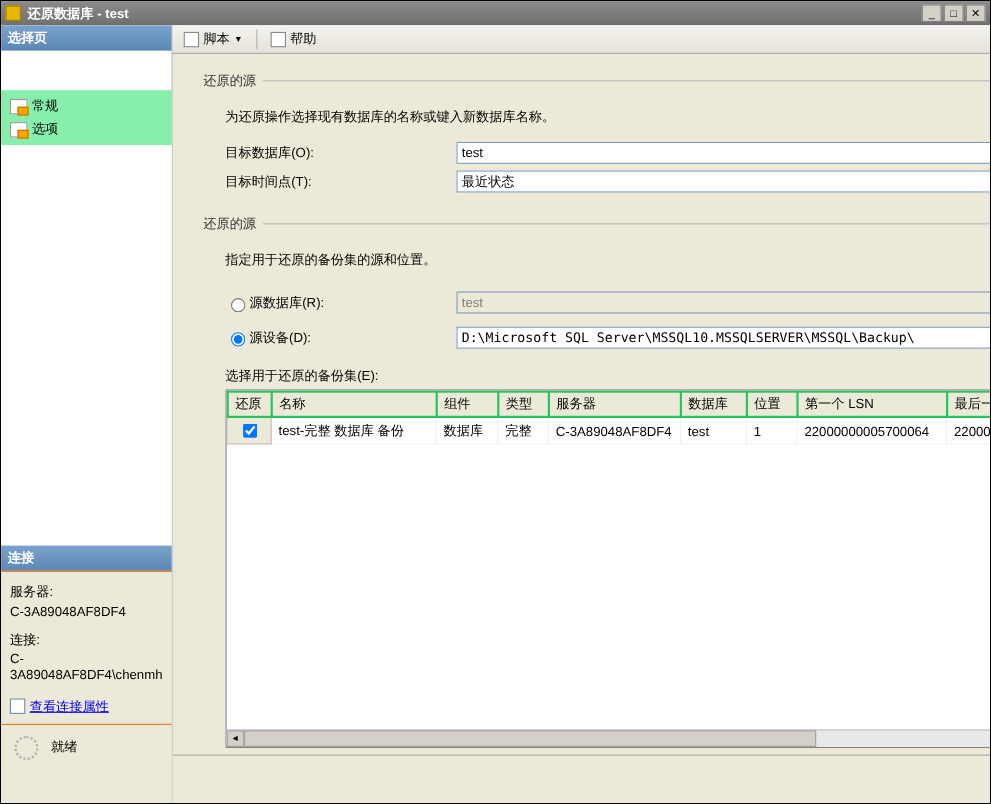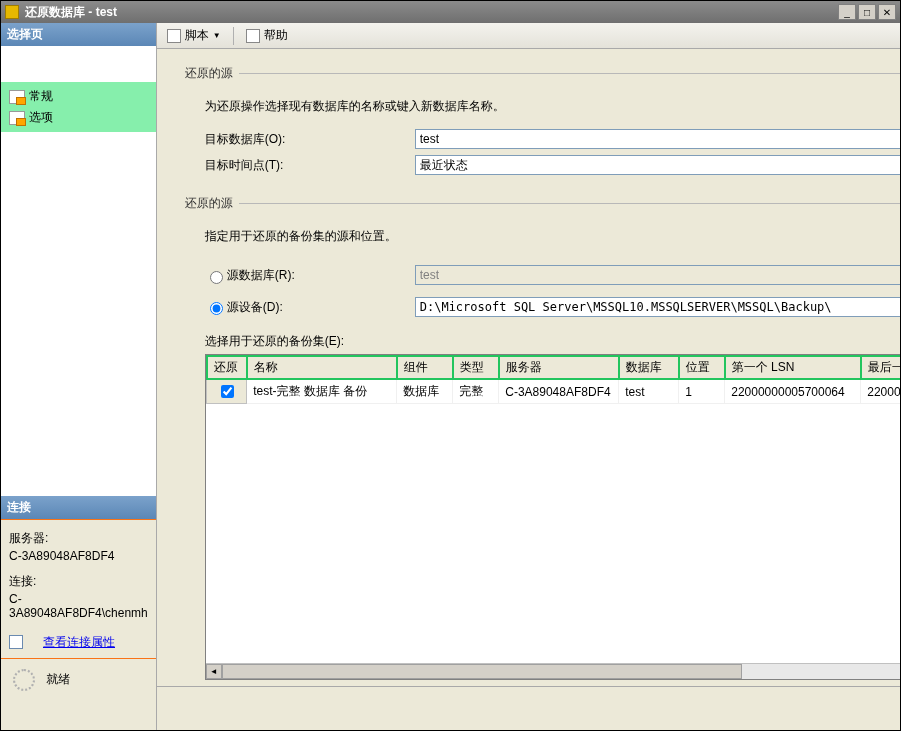--- a/index.html
+++ b/index.html
@@ -11,21 +11,21 @@
 .container { display: flex; height: calc(100% - 22px); }
 .sidebar { width: 225px; background: #fff; display: flex; flex-direction: column; border-right: 1px solid #a9a9a9; }
 .side-head { background: linear-gradient(#7ba2cb, #5b87b6); color: #fff; padding: 3px 6px; font-weight: bold; }
 .side-body { flex: 0 0 auto; padding: 4px; background: #86efac; margin-top: 36px; }
 .side-filler { flex: 1; background: #fff; }
 .nav-item { display: flex; align-items: center; padding: 2px 4px; cursor: pointer; }
 .nav-item .nic { width: 16px; height: 14px; margin-right: 4px; background: #fff; border: 1px solid #999; position: relative; }
 .nav-item .nic::after { content: ""; position: absolute; right: -2px; bottom: -2px; width: 8px; height: 6px; background: #ffa500; border: 1px solid #c07000; }
 .conn-section { padding: 6px 8px; background: #ece9d8; border-top: 1px solid #f97316; }
 .conn-lbl { margin: 4px 0 2px; }
-.link { color: #0000ee; text-decoration: underline; cursor: pointer; display: inline-flex; align-items: center; gap: 20px; }
+.link { color: #0000ee; text-decoration: underline; cursor: pointer; display: inline-flex; align-items: center; gap: 4px; }
 .prog-ico { width: 22px; height: 22px; border: 2px dotted #b0b0b0; border-radius: 50%; display: inline-block; vertical-align: middle; margin: 4px 8px 4px 4px; }
 .main { flex: 1; display: flex; flex-direction: column; background: #ece9d8; }
 .toolbar { height: 26px; border-bottom: 1px solid #a9a9a9; background: linear-gradient(#f4f3ee, #e4e2d9); display: flex; align-items: center; padding: 0 6px; gap: 4px; }
 .tb-btn { display: flex; align-items: center; gap: 4px; padding: 2px 4px; cursor: pointer; }
 .tb-ico { width: 14px; height: 14px; background: #fff; border: 1px solid #888; }
 .tb-sep { width: 1px; height: 18px; background: #b0b0b0; margin: 0 4px; }
 .content { flex: 1; padding: 10px 18px 6px 28px; overflow: hidden; display: flex; flex-direction: column; }
 .group-title { display: flex; align-items: center; margin: 6px 0 10px; color: #333; }
 .group-title .line { flex: 1; height: 1px; background: #b8b8b8; margin-left: 6px; }
 .indent { padding-left: 20px; }

